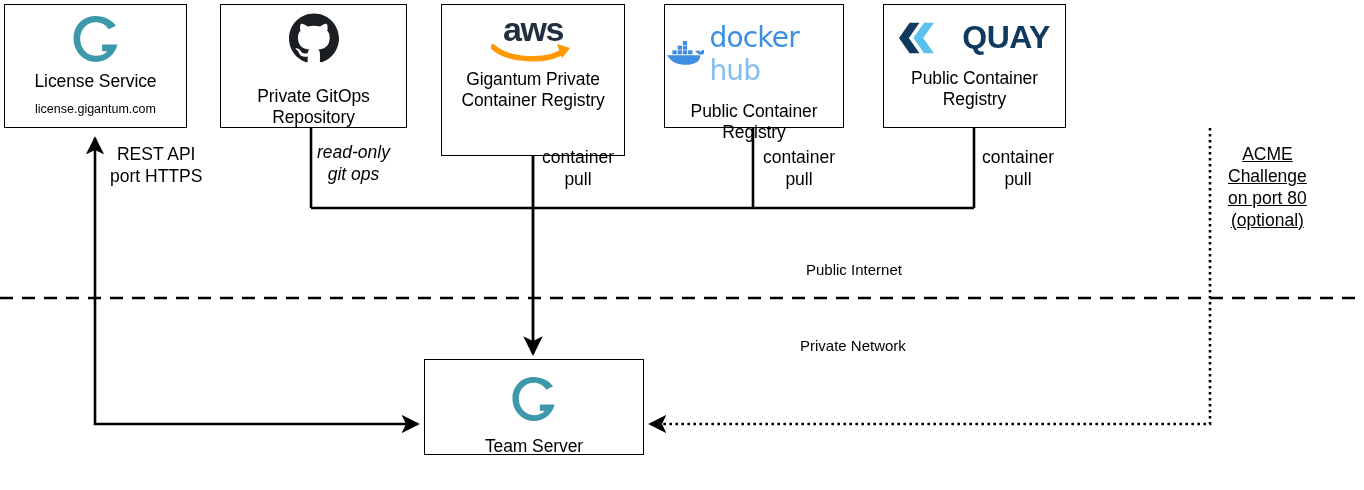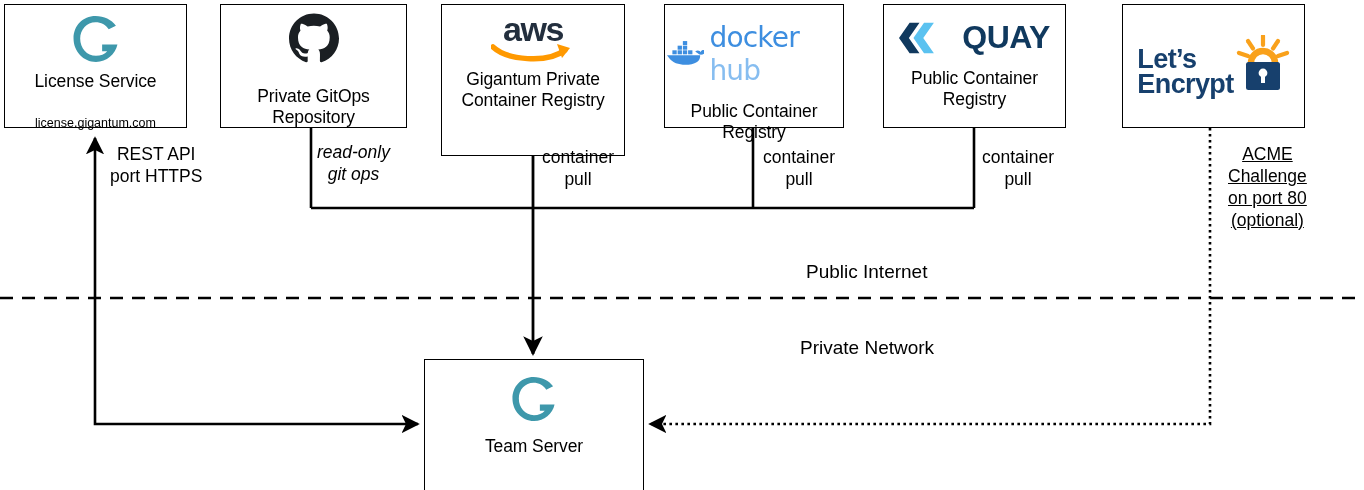--- a/index.html
+++ b/index.html
@@ -60,21 +60,21 @@
   .edge-label {
     position: absolute;
     font-size: 17.5px;
     line-height: 1.25;
     color: #000000;
     white-space: pre-line;
     z-index: 3;
   }
   .zone-label {
     position: absolute;
-    font-size: 19px;
+    font-size: 15px;
     line-height: 1.2;
     color: #000000;
     z-index: 3;
     white-space: nowrap;
   }
 
   
   .gigantum-logo svg { display: block; }
   .github-logo svg { display: block; }
   .aws-logo { display: flex; flex-direction: column; align-items: center; }
@@ -170,21 +170,21 @@
       <svg width="52" height="48" viewBox="0 0 100 94" aria-hidden="true">
         <g fill="#3e98ab">
           <path d="M49 2 C24 2 6 21 6 46 C6 71 25 92 50 92 C71 92 88 77 92 58 L62 58 L62 71 L72 71 C67 77 59 80 50 80 C32 80 19 65 19 46 C19 28 32 14 49 14 C60 14 69 19 75 28 L89 21 C80 9 66 2 49 2 Z"></path>
           <path d="M23 34 C29 28 38 26 45 28 L41 40 C36 39 31 41 28 45 Z" fill="#ffffff" opacity="0.75"></path>
           <path d="M26 52 C30 48 37 47 42 49 L38 61 C34 60 31 61 29 64 Z" fill="#ffffff" opacity="0.6"></path>
           <path d="M44 66 C49 63 56 63 60 66 L55 76 C52 74 48 74 46 76 Z" fill="#ffffff" opacity="0.5"></path>
         </g>
       </svg>
     </div>
     <div class="node-label" style="margin-top:8px;">License Service</div>
-    <div class="node-sub" style="margin-top:24px;">license.gigantum.com</div>
+    <div class="node-sub" style="margin-top:10px;">license.gigantum.com</div>
   </div>
 
   <div class="node" style="left:220px; top:4px; width:187px; height:124px; padding-top:8px;">
     <div class="node-logo github-logo">
       <svg width="50" height="50" viewBox="0 0 98 96" aria-hidden="true">
         <path fill="#1b1f23" fill-rule="evenodd" d="M48.9 0C21.9 0 0 21.9 0 48.9c0 21.6 14 39.9 33.4 46.4 2.4.4 3.3-1.1 3.3-2.3 0-1.2 0-4.9-.1-8.9-13.6 2.9-16.5-5.8-16.5-5.8-2.2-5.7-5.4-7.2-5.4-7.2-4.5-3 .3-3 .3-3 4.9.3 7.5 5 7.5 5 4.4 7.5 11.5 5.3 14.3 4.1.4-3.2 1.7-5.4 3.1-6.6-10.9-1.2-22.3-5.4-22.3-24.2 0-5.4 1.9-9.7 5-13.2-.5-1.2-2.2-6.2.5-12.8 0 0 4.1-1.3 13.4 5 3.9-1.1 8.1-1.6 12.2-1.6 4.1 0 8.3.6 12.2 1.6 9.3-6.3 13.4-5 13.4-5 2.7 6.7 1 11.6.5 12.8 3.1 3.4 5 7.8 5 13.2 0 18.9-11.5 23-22.4 24.2 1.8 1.5 3.3 4.5 3.3 9.1 0 6.6-.1 11.9-.1 13.5 0 1.3.9 2.8 3.3 2.3C84 88.8 98 70.4 98 48.9 97.9 21.9 75.9 0 48.9 0z"></path>
       </svg>
     </div>
     <div class="node-label" style="margin-top:23px;">Private GitOps
 Repository</div>
@@ -236,46 +236,22 @@
           <path d="M14 2 L27 2 L13 22 L27 42 L14 42 L0 22 Z" fill="#10395e"></path>
           <path d="M33 2 L46 2 L32 22 L46 42 L33 42 L19 22 Z" fill="#5bc2f0"></path>
         </svg>
         <div class="quay-word">QUAY</div>
       </div>
     </div>
     <div class="node-label" style="margin-top:12px;">Public Container
 Registry</div>
   </div>
 
-  <div class="node" style="left:1122px; top:4px; width:183px; height:124px; justify-content:center;">
-    <div class="node-logo">
-      <div class="le-logo">
-        <div class="le-text">
-          Let’s<br>Encrypt
-        </div>
-        <div class="le-mark">
-          <svg width="54" height="56" viewBox="0 0 54 56" aria-hidden="true">
-            <g stroke="#f9a11b" stroke-width="4.2" stroke-linecap="round">
-              <line x1="27" y1="1" x2="27" y2="10"></line>
-              <line x1="12" y1="6" x2="17" y2="13.5"></line>
-              <line x1="42" y1="6" x2="37" y2="13.5"></line>
-              <line x1="3" y1="18" x2="12" y2="21"></line>
-              <line x1="51" y1="18" x2="42" y2="21"></line>
-            </g>
-            <path d="M15 33 v-5 a12 12 0 0 1 24 0 v5" fill="none" stroke="#f9a11b" stroke-width="6.5"></path>
-            <rect x="10" y="27" width="34" height="28" rx="2.5" fill="#17406d"></rect>
-            <circle cx="27" cy="38" r="4.4" fill="#ffffff"></circle>
-            <rect x="25" y="38" width="4" height="10" fill="#ffffff"></rect>
-          </svg>
-        </div>
-      </div>
-    </div>
-  </div>
-
-  <div class="node" style="left:424px; top:359px; width:220px; height:132px; padding-top:16px;">
+
+  <div class="node" style="left:424px; top:359px; width:220px; height:96px; padding-top:16px;">
     <div class="node-logo gigantum-logo">
       <svg width="50" height="46" viewBox="0 0 100 94" aria-hidden="true">
         <g fill="#3e98ab">
           <path d="M49 2 C24 2 6 21 6 46 C6 71 25 92 50 92 C71 92 88 77 92 58 L62 58 L62 71 L72 71 C67 77 59 80 50 80 C32 80 19 65 19 46 C19 28 32 14 49 14 C60 14 69 19 75 28 L89 21 C80 9 66 2 49 2 Z"></path>
           <path d="M23 34 C29 28 38 26 45 28 L41 40 C36 39 31 41 28 45 Z" fill="#ffffff" opacity="0.75"></path>
           <path d="M26 52 C30 48 37 47 42 49 L38 61 C34 60 31 61 29 64 Z" fill="#ffffff" opacity="0.6"></path>
           <path d="M44 66 C49 63 56 63 60 66 L55 76 C52 74 48 74 46 76 Z" fill="#ffffff" opacity="0.5"></path>
         </g>
       </svg>
     </div>

